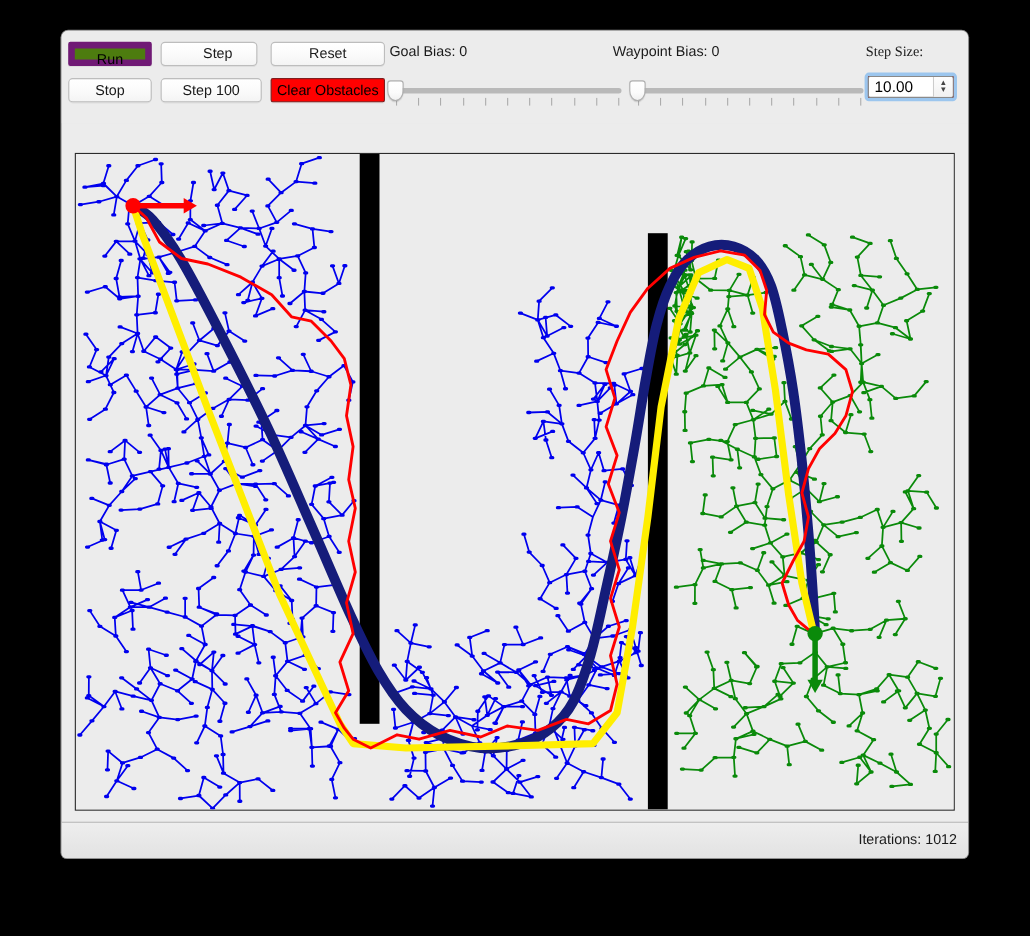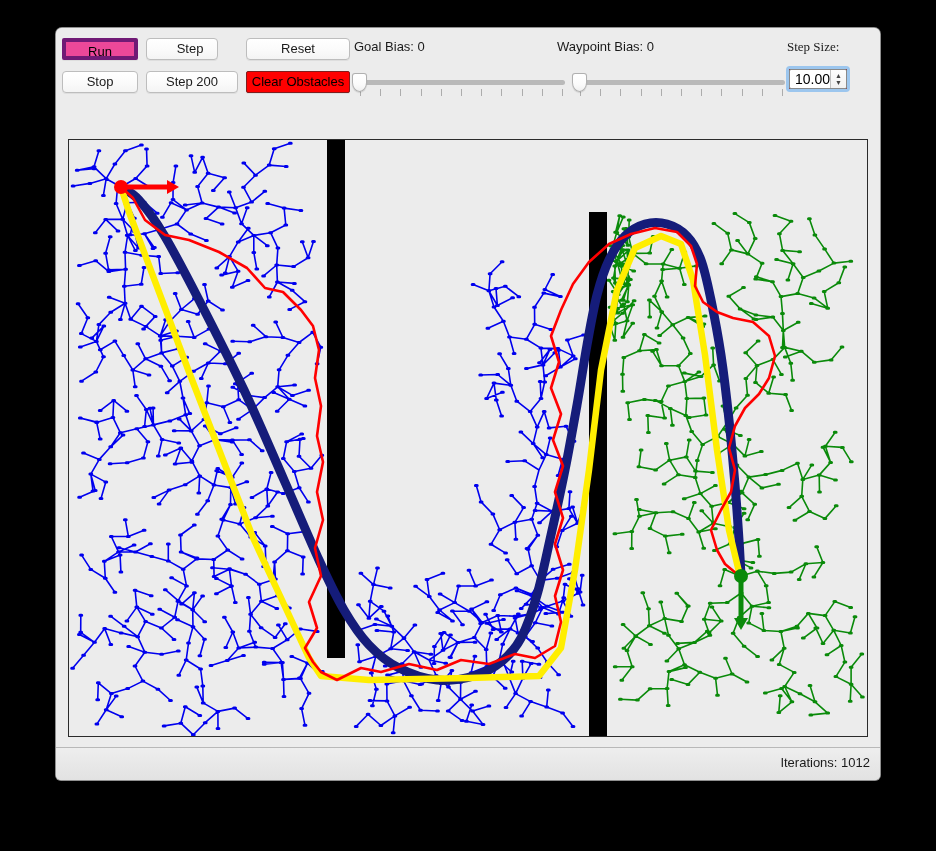--- a/index.html
+++ b/index.html
@@ -84,35 +84,35 @@
     text-align: center;
     line-height: 20px;
     background: linear-gradient(to bottom, #ffffff 0%, #fbfbfb 50%, #f4f4f4 100%);
     border: 1px solid #bdbdbd;
     box-shadow: 0 1px 0.5px rgba(0,0,0,0.06);
     cursor: default;
     user-select: none;
     white-space: nowrap;
   }
   .btn.run {
-    background: #ec4899;
-    border: 4px solid #701a75;
+    background: #4d7c0f;
+    border: 6px solid #701a75;
     color: #000000;
     border-radius: 2px;
   }
   .btn.clear-ob {
     background: #ff0000;
     border: 1px solid #7f1d1d;
     color: #000000;
     border-radius: 2px;
     text-align: center;
   }
 
   #btn-run       { left: 6px;   top: 10px; width: 76px; }
-  #btn-step      { left: 90px;  top: 10px; width: 72px; padding-left: 16px; }
+  #btn-step      { left: 90px;  top: 10px; width: 88px; padding-left: 16px; }
   #btn-reset     { left: 190px; top: 10px; width: 104px; }
   #btn-stop      { left: 6px;   top: 43px; width: 76px; }
   #btn-step100   { left: 90px;  top: 43px; width: 92px; }
   #btn-clear-ob  { left: 190px; top: 43px; width: 104px; }
 
   .tb-label {
     position: absolute;
     font-size: 13px;
     color: #1a1a1a;
     white-space: nowrap;
@@ -165,21 +165,21 @@
     box-sizing: border-box;
     border-radius: 3px 3px 50% 50%;
     box-shadow: 0 1px 1px rgba(0,0,0,0.12);
   }
 
   
   #stepsize-wrap {
     position: absolute;
     left: 730px;
     top: 38px;
-    width: 64px;
+    width: 84px;
     height: 26px;
     border-radius: 4px;
     box-sizing: border-box;
     border: 3px solid #9cc6ee;
     background: #7f1d1d;
   }
   #stepsize-inner {
     position: absolute;
     left: 0; top: 0; right: 0; bottom: 0;
     background: #ffffff;
@@ -254,21 +254,21 @@
 
   <div class="window">
 
 
     <div class="toolbar">
 
       <div class="btn run" id="btn-run">Run</div>
       <div class="btn" id="btn-step">Step</div>
       <div class="btn" id="btn-reset">Reset</div>
       <div class="btn" id="btn-stop">Stop</div>
-      <div class="btn" id="btn-step100">Step 200</div>
+      <div class="btn" id="btn-step100">Step 100</div>
       <div class="btn clear-ob" id="btn-clear-ob">Clear Obstacles</div>
 
       <div class="tb-label" id="lbl-goal-bias">Goal Bias: 0</div>
       <div class="tb-label" id="lbl-waypoint-bias">Waypoint Bias: 0</div>
       <div class="tb-label" id="lbl-step-size">Step Size:</div>
 
       <div class="slider" id="slider-goal-bias">
         <div class="track"></div>
         <div class="ticks">
             <i></i>

